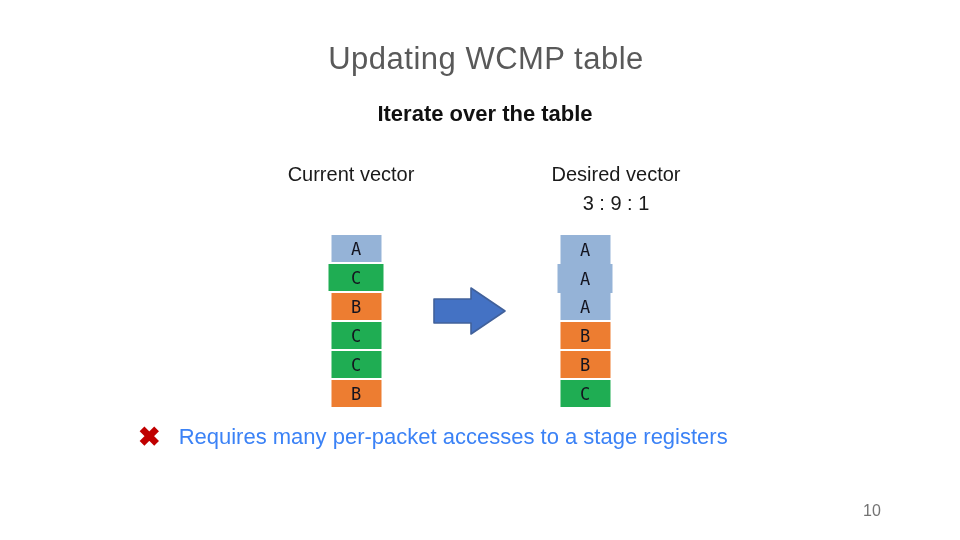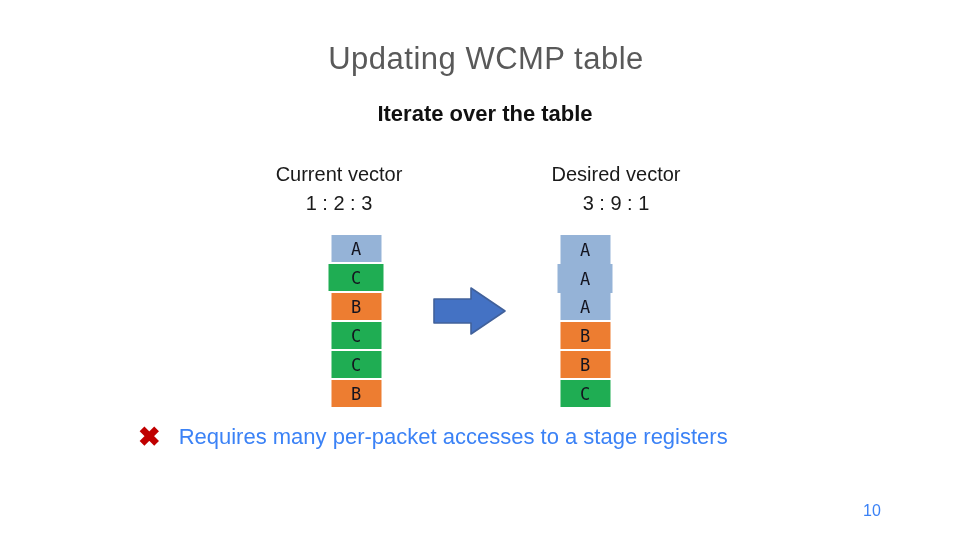--- a/index.html
+++ b/index.html
@@ -25,21 +25,21 @@
     color: #111111;
   }
 
   .vec-header {
     position: absolute; top: 160px;
     transform: translateX(-50%);
     text-align: center;
     font-size: 20px; line-height: 29px;
     color: #1a1a1a; white-space: nowrap;
   }
-  .vec-header.current { left: 339px; }
+  .vec-header.current { left: 351px; }
   .vec-header.desired { left: 616px; }
 
   .stack {
     position: absolute; top: 235px;
     transform: translateX(-50%);
     display: flex; flex-direction: column; align-items: center;
   }
   .stack.current { left: 356px; }
   .stack.desired { left: 585px; }
 
@@ -57,35 +57,34 @@
   .note {
     position: absolute; left: 138px; top: 422px;
     display: flex; align-items: center; gap: 18px;
     white-space: nowrap;
   }
   .note-icon { font-size: 27px; line-height: 30px; font-weight: bold; }
   .note-text { font-size: 22px; line-height: 30px; font-weight: 500; }
 
   .page-number {
     position: absolute; left: 863px; top: 502px;
-    font-size: 16px; color: #3b82f6;
+    font-size: 16px; color: #737373;
   }
 </style>
 </head>
 <body>
 
 <div class="slide">
 
   <div class="title">Updating WCMP table</div>
 
   <div class="subtitle">Iterate over the table</div>
 
   <div class="vec-header current">
     <div>Current vector</div>
-    <div>1 : 2 : 3</div>
   </div>
 
   <div class="vec-header desired">
     <div>Desired vector</div>
     <div>3 : 9 : 1</div>
   </div>
 
   <div class="stack current" id="stack-current">
       <div class="cell" style="background: rgb(149, 179, 215);">A</div>
       <div class="cell wide" style="background: rgb(31, 173, 83);">C</div>

